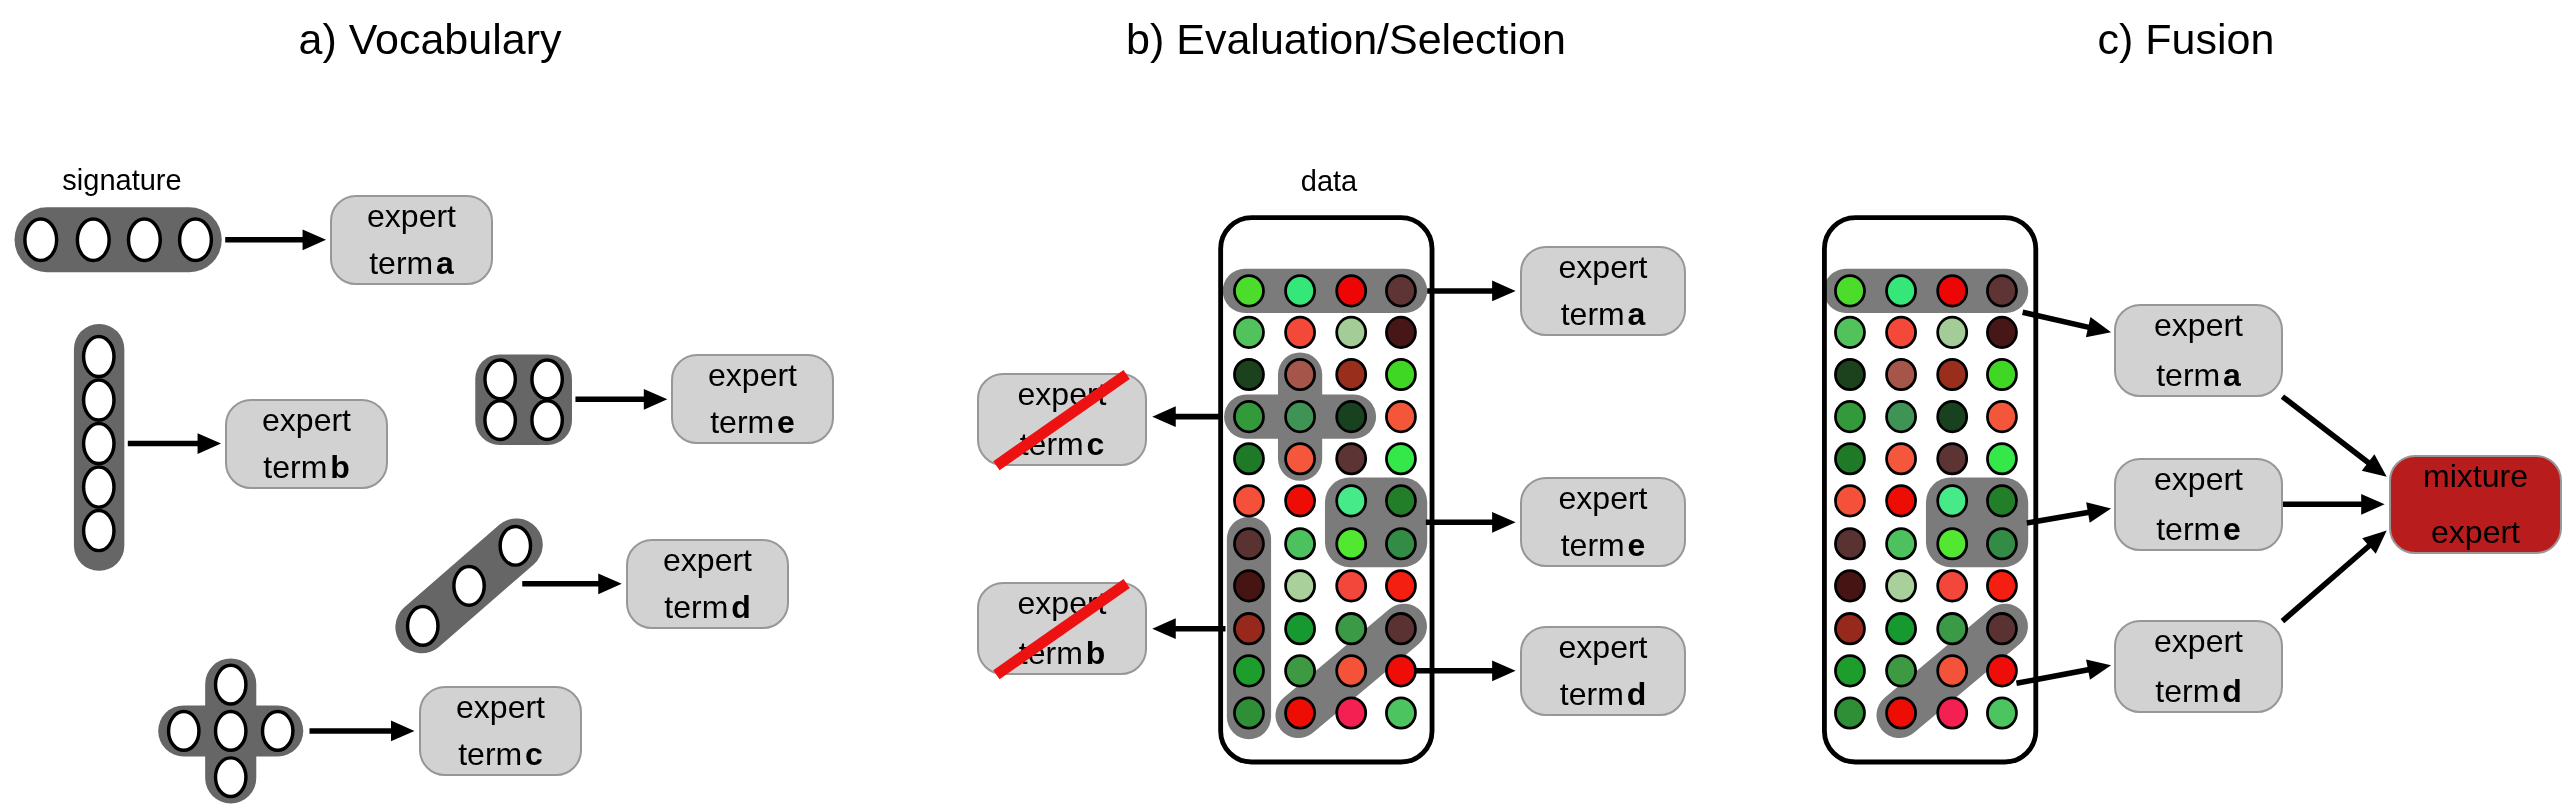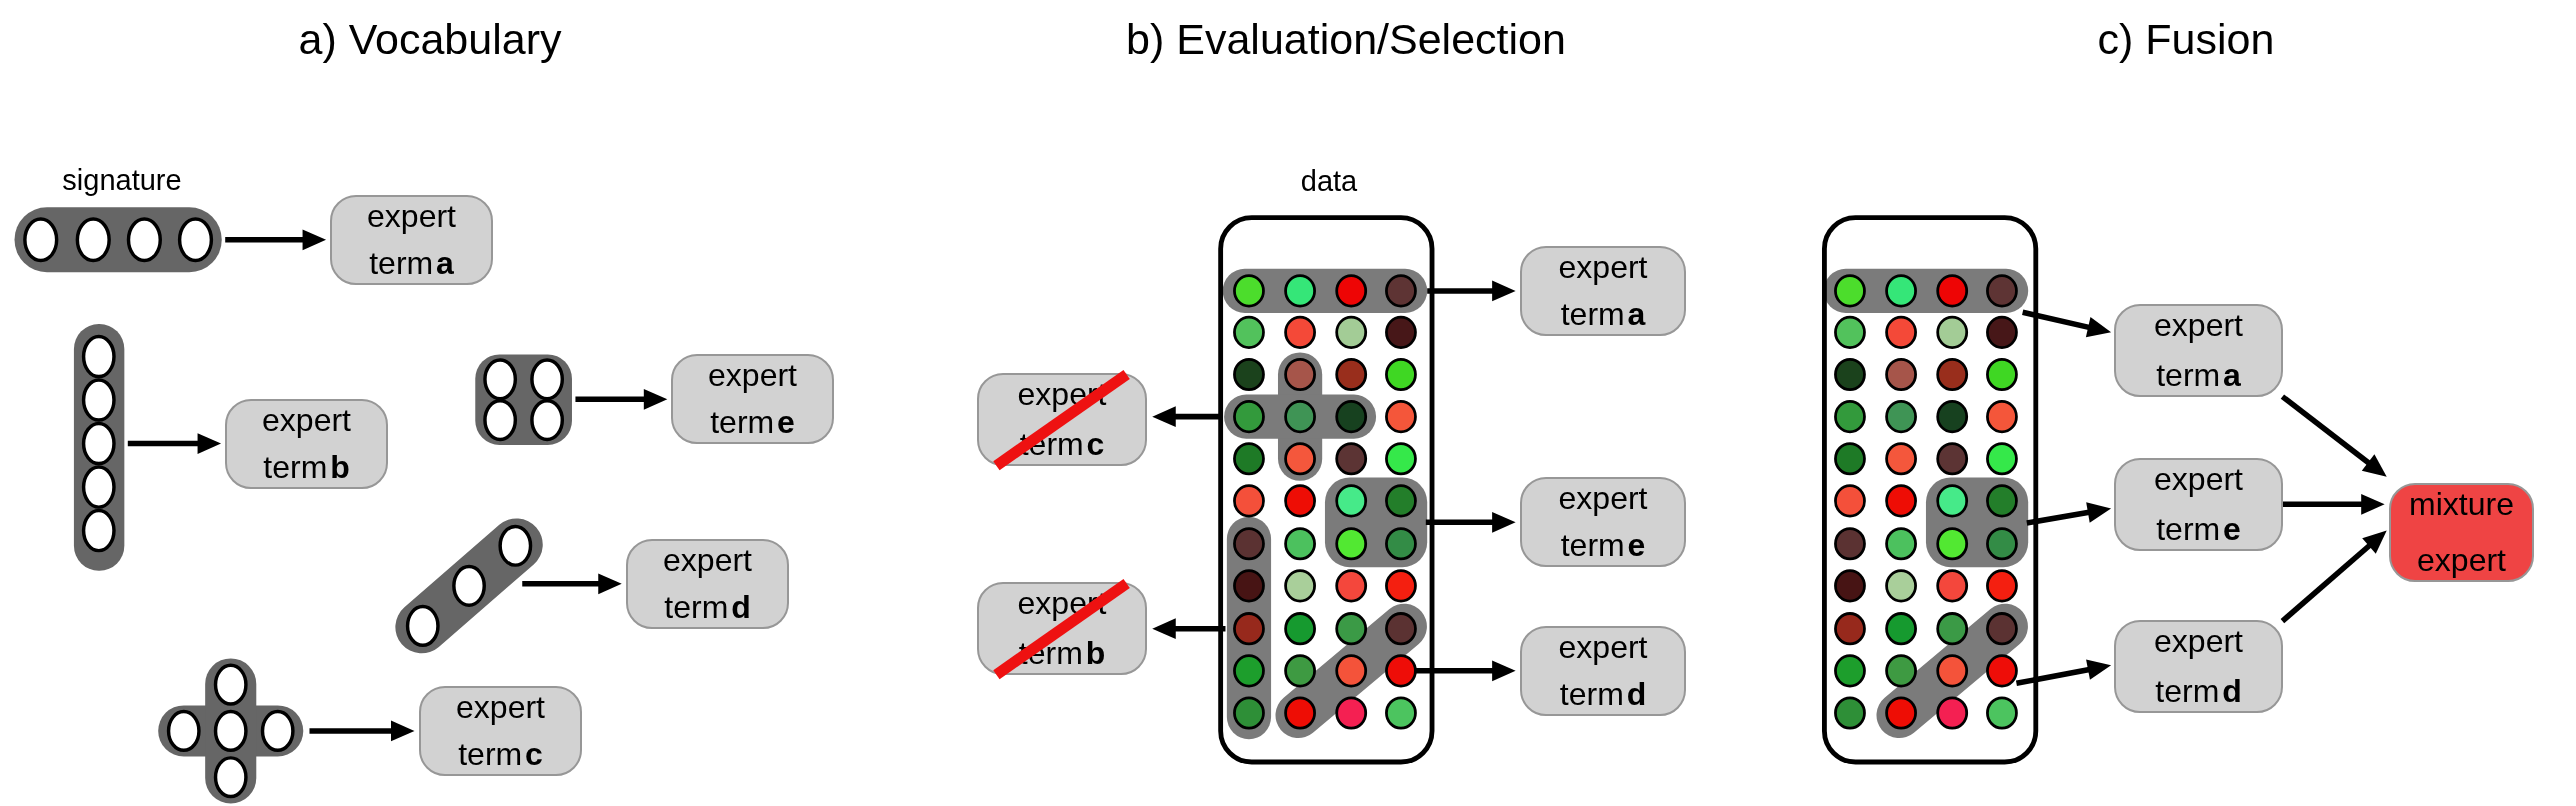--- a/index.html
+++ b/index.html
@@ -239,19 +239,19 @@
     <div class="tl2"><span>term</span><b>a</b></div>
   </div>
   <div class="term-box" style="left: 2114px; top: 458px; width: 169px; height: 93px; background: rgb(210, 210, 210); border-color: rgb(151, 151, 151);">
     <div class="tl1">expert</div>
     <div class="tl2"><span>term</span><b>e</b></div>
   </div>
   <div class="term-box" style="left: 2114px; top: 620px; width: 169px; height: 93px; background: rgb(210, 210, 210); border-color: rgb(151, 151, 151);">
     <div class="tl1">expert</div>
     <div class="tl2"><span>term</span><b>d</b></div>
   </div>
-  <div class="term-box" style="left: 2389px; top: 455px; width: 145px; height: 99px; background: #ef4444; border-color: rgb(151, 151, 151); margin-top: 28px;">
+  <div class="term-box" style="left: 2389px; top: 455px; width: 173px; height: 99px; background: #b91c1c; border-color: rgb(151, 151, 151);">
     <div class="tl1">mixture</div>
     <div class="tl2">expert</div>
   </div>
 
 </div>
 
 
 </body></html>

